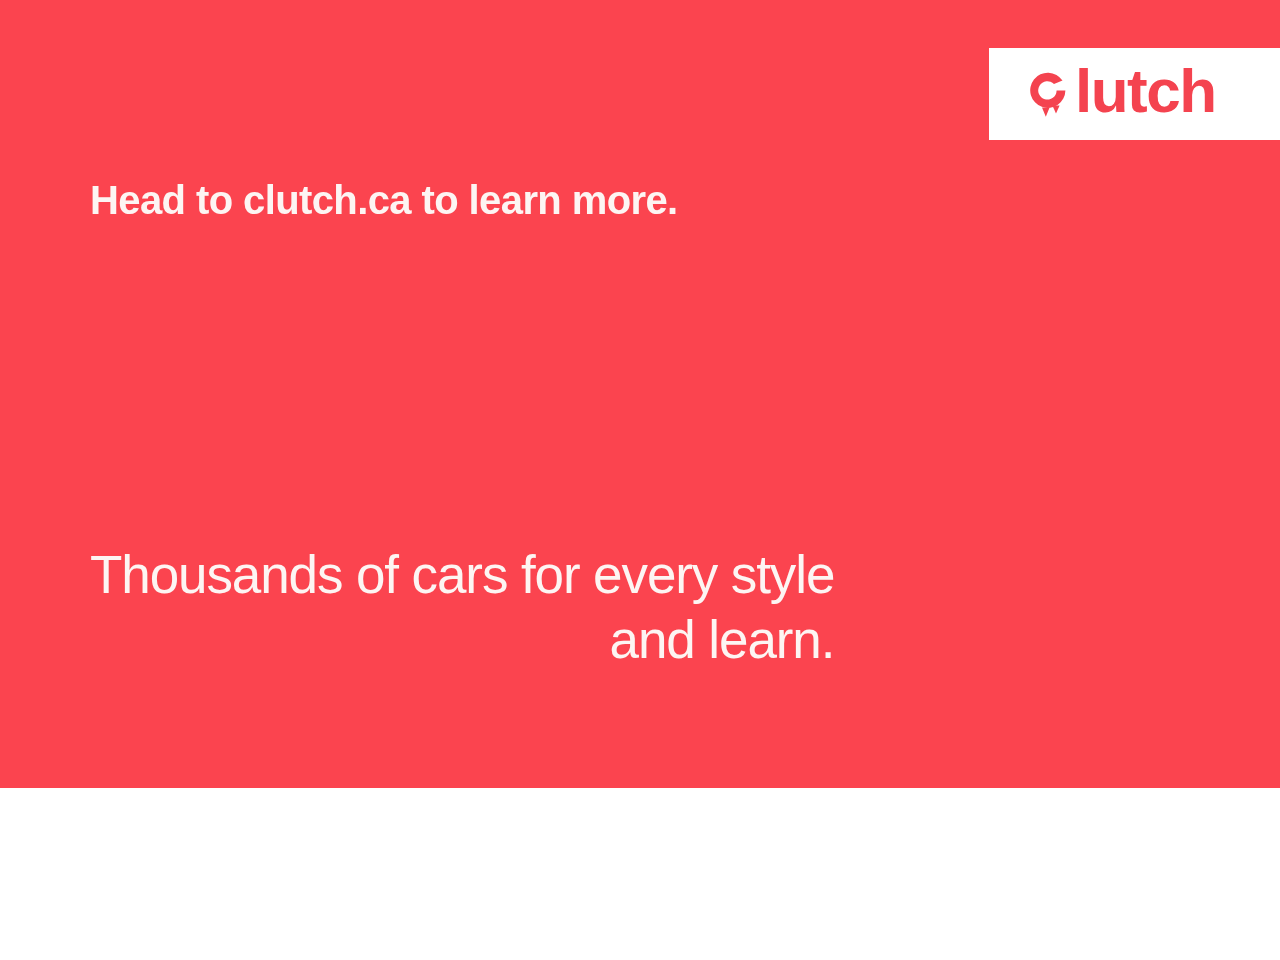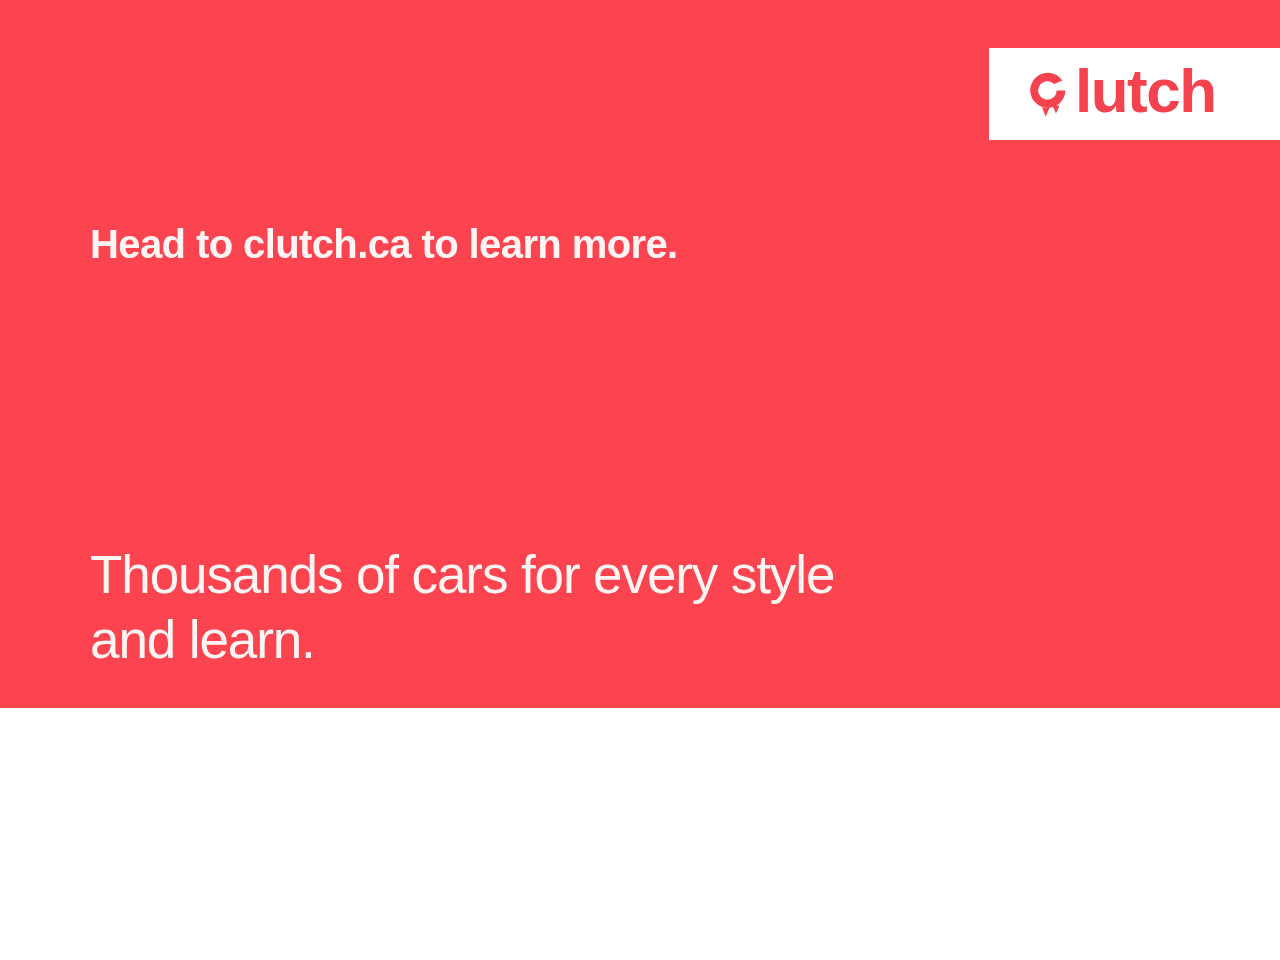--- a/index.html
+++ b/index.html
@@ -9,21 +9,21 @@
   body {
     width: 1280px;
     height: 960px;
     overflow: hidden;
     font-family: "Liberation Sans", sans-serif;
   }
 
   .slide {
     position: relative;
     width: 1280px;
-    height: 708px;
+    height: 788px;
     background: #fb444f;
     overflow: hidden;
   }
 
   
   .logo-plate {
     position: absolute;
     left: 989px;
     top: 48px;
     width: 300px;       
@@ -64,21 +64,20 @@
   .kicker {
     position: absolute;
     left: 90px;
     top: 177px;
     font-size: 40px;
     font-weight: bold;
     line-height: 1.15;
     letter-spacing: -0.6px;
     color: #fdf5f3;
     white-space: nowrap;
-    margin-top: 44px;
   }
 
   .headline {
     position: absolute;
     left: 90px;
     top: 430px;
     font-size: 78px;
     font-weight: bold;
     line-height: 1.08;
     letter-spacing: -2.2px;
@@ -93,20 +92,21 @@
     font-size: 53px;
     font-weight: normal;
     line-height: 1.22;
     letter-spacing: -1.1px;
     color: #fdf5f3;
     max-width: 960px;
   }
   .subhead .line {
     display: block;
     white-space: nowrap;
+    text-align: right;
   }
 </style>
 </head>
 <body>
 
 <div class="slide">
 
   <div class="logo-plate">
     <div class="logo-lockup">
       <svg class="logo-mark" viewBox="0 0 46 52" aria-hidden="true">

